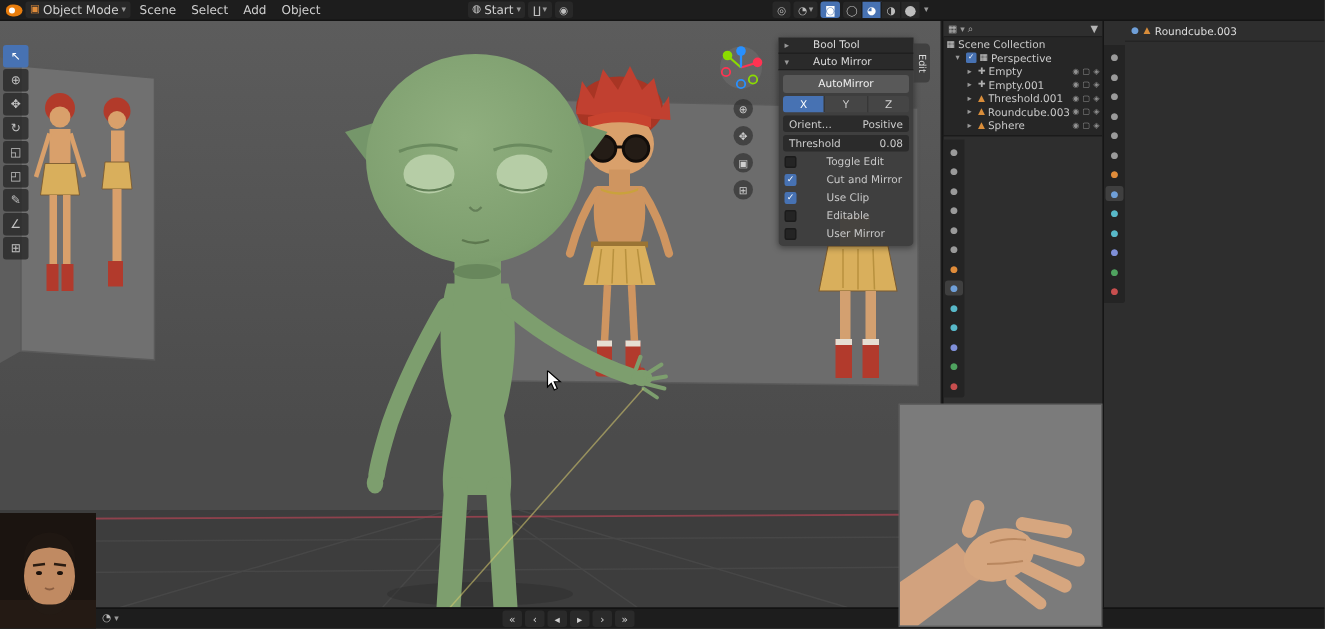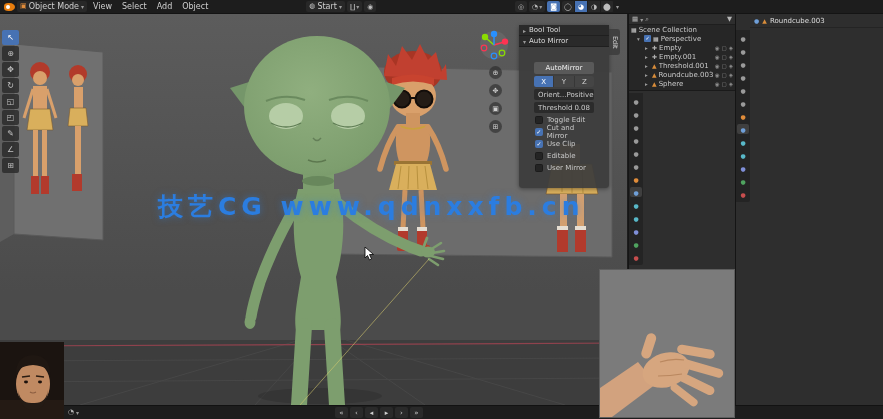--- a/index.html
+++ b/index.html
@@ -35,30 +35,30 @@
   .vp-info { position:absolute; left:27px; top:17px; font-size:7.5px; color:#ececec; text-shadow:0 1px 1px rgba(0,0,0,.55); z-index:4; line-height:1.35; }
   .vp-info .sub { color:#c4c4c4; }
   .gizmo { position:absolute; left:478px; top:15px; z-index:5; }
   .navcol { position:absolute; left:489px; top:52px; display:flex; flex-direction:column; gap:5px; z-index:5; }
   .nav-btn { width:13px; height:13px; border-radius:50%; background:rgba(35,35,35,.55); color:#cfcfcf; font-size:7px; display:flex; align-items:center; justify-content:center; }
   .watermark { position:absolute; left:158px; top:176px; font-size:25px; font-weight:bold; color:#2b7de0; letter-spacing:5px; white-space:nowrap; text-shadow:0 0 7px rgba(43,125,224,.5); z-index:8; }
 
   
   .tool-panel { position:absolute; left:519px; top:11px; width:90px; font-size:7px; z-index:9; border-radius:3px; overflow:visible; box-shadow:0 1px 4px rgba(0,0,0,.4); }
   .tp-tab { position:absolute; left:90px; top:4px; width:11px; height:26px; background:#3c3c3cd9; border-radius:0 3px 3px 0; writing-mode:vertical-rl; display:flex; align-items:center; justify-content:center; font-size:6.5px; color:#ddd; }
-  .tp-header { height:11px; background:#272727ee; display:flex; align-items:center; gap:3px; padding:0 4px; color:#dcdcdc; border-bottom:1px solid #1f1f1f; }
+  .tp-header { height:11px; background:#272727ee; display:flex; align-items:center; gap:16px; padding:0 4px; color:#dcdcdc; border-bottom:1px solid #1f1f1f; }
   .tp-header .chev { font-size:6px; }
-  .tp-body { background:#3c3c3cee; padding:15px; display:flex; flex-direction:column; gap:2px; border-radius:0 0 3px 3px; }
+  .tp-body { background:#3c3c3cee; padding:3px; display:flex; flex-direction:column; gap:2px; border-radius:0 0 3px 3px; }
   .tp-btn { height:12px; background:#595959; border-radius:2px; color:#f0f0f0; display:flex; align-items:center; justify-content:center; }
   .axis-row { display:flex; height:11px; border-radius:2px; overflow:hidden; }
   .axis { flex:1; background:#454545; color:#cfcfcf; display:flex; align-items:center; justify-content:center; border-right:1px solid #373737; }
   .axis:last-child { border-right:none; }
   .axis.active { background:#4772b3; color:#fff; }
   .tp-field { height:11px; background:#2b2b2b; border-radius:2px; display:flex; align-items:center; justify-content:space-between; padding:0 4px; color:#cccccc; }
-  .cb-row { display:flex; align-items:center; gap:4px; height:10px; color:#c9c9c9; padding-left:1px; }
+  .cb-row { display:flex; align-items:center; gap:20px; height:10px; color:#c9c9c9; padding-left:1px; }
   .cb { width:8px; height:8px; border-radius:1.5px; background:#242424; border:1px solid #1b1b1b; display:flex; align-items:center; justify-content:center; }
   .cb i { font-style:normal; font-size:6px; color:#fff; line-height:1; }
   .cb.checked { background:#4772b3; border-color:#4772b3; }
 
   .cursor { position:absolute; left:364px; top:246px; z-index:12; }
 
   
   .outliner { position:absolute; left:628px; top:14px; width:107px; height:76px; background:#262626; border-left:1px solid #151515; font-size:7px; color:#c9c9c9; z-index:3; }
   .ol-header { height:11px; background:#2e2e2e; border-bottom:1px solid #1e1e1e; display:flex; align-items:center; gap:2px; padding:0 3px; }
   .olh-ico { font-size:6.5px; color:#b5b5b5; }
@@ -106,21 +106,21 @@
 
 <div class="app">
 
   <header class="topbar">
     <span class="blender-logo"></span>
     <div class="dd">
       <span class="mini-ico orange">▣</span>
       <span>Object Mode</span>
       <span class="chev">▾</span>
     </div>
-    <span class="menu">View</span>
+    <span class="menu">Scene</span>
     <span class="menu">Select</span>
     <span class="menu">Add</span>
     <span class="menu">Object</span>
     <span class="tb-gap"></span>
     <div class="dd">
       <span class="mini-ico">◍</span>
       <span>Start</span>
       <span class="chev">▾</span>
     </div>
     <div class="chip">
@@ -308,21 +308,20 @@
         <circle cx="16" cy="27" r="2.8" fill="none" stroke="#2890ff" stroke-width="1.2"></circle>
       </svg>
     </div>
     <div class="navcol">
       <div class="nav-btn">⊕</div>
       <div class="nav-btn">✥</div>
       <div class="nav-btn">▣</div>
       <div class="nav-btn">⊞</div>
     </div>
 
-    <div class="watermark">技艺CG www.qdnxxfb.cn</div>
 
     <div class="tool-panel">
       <div class="tp-tab">Edit</div>
       <div class="tp-header">
         <span class="chev">▸</span>
         <span>Bool Tool</span>
       </div>
       <div class="tp-header">
         <span class="chev">▾</span>
         <span>Auto Mirror</span>

